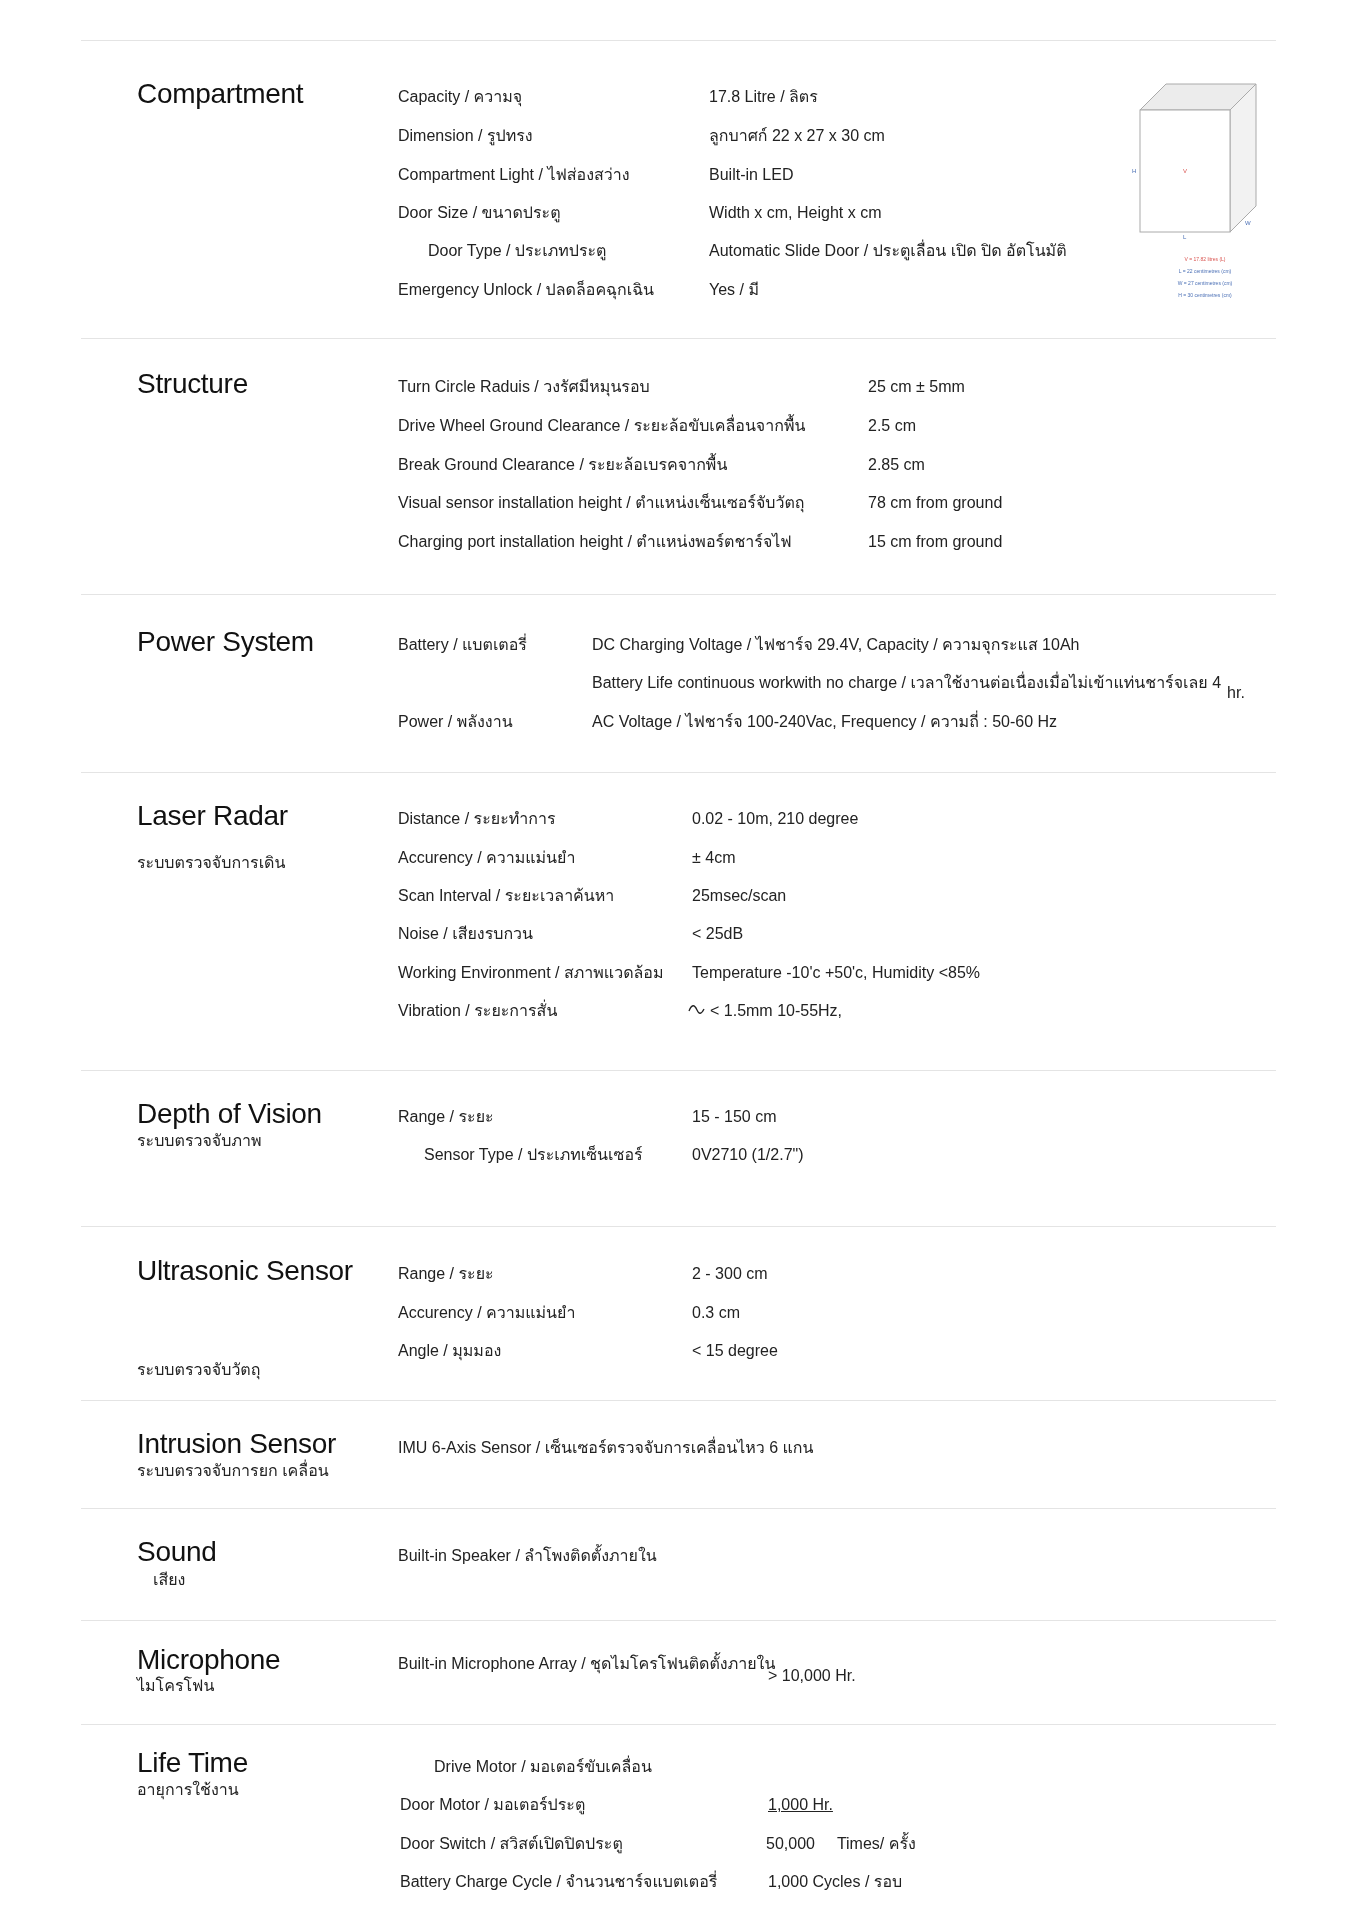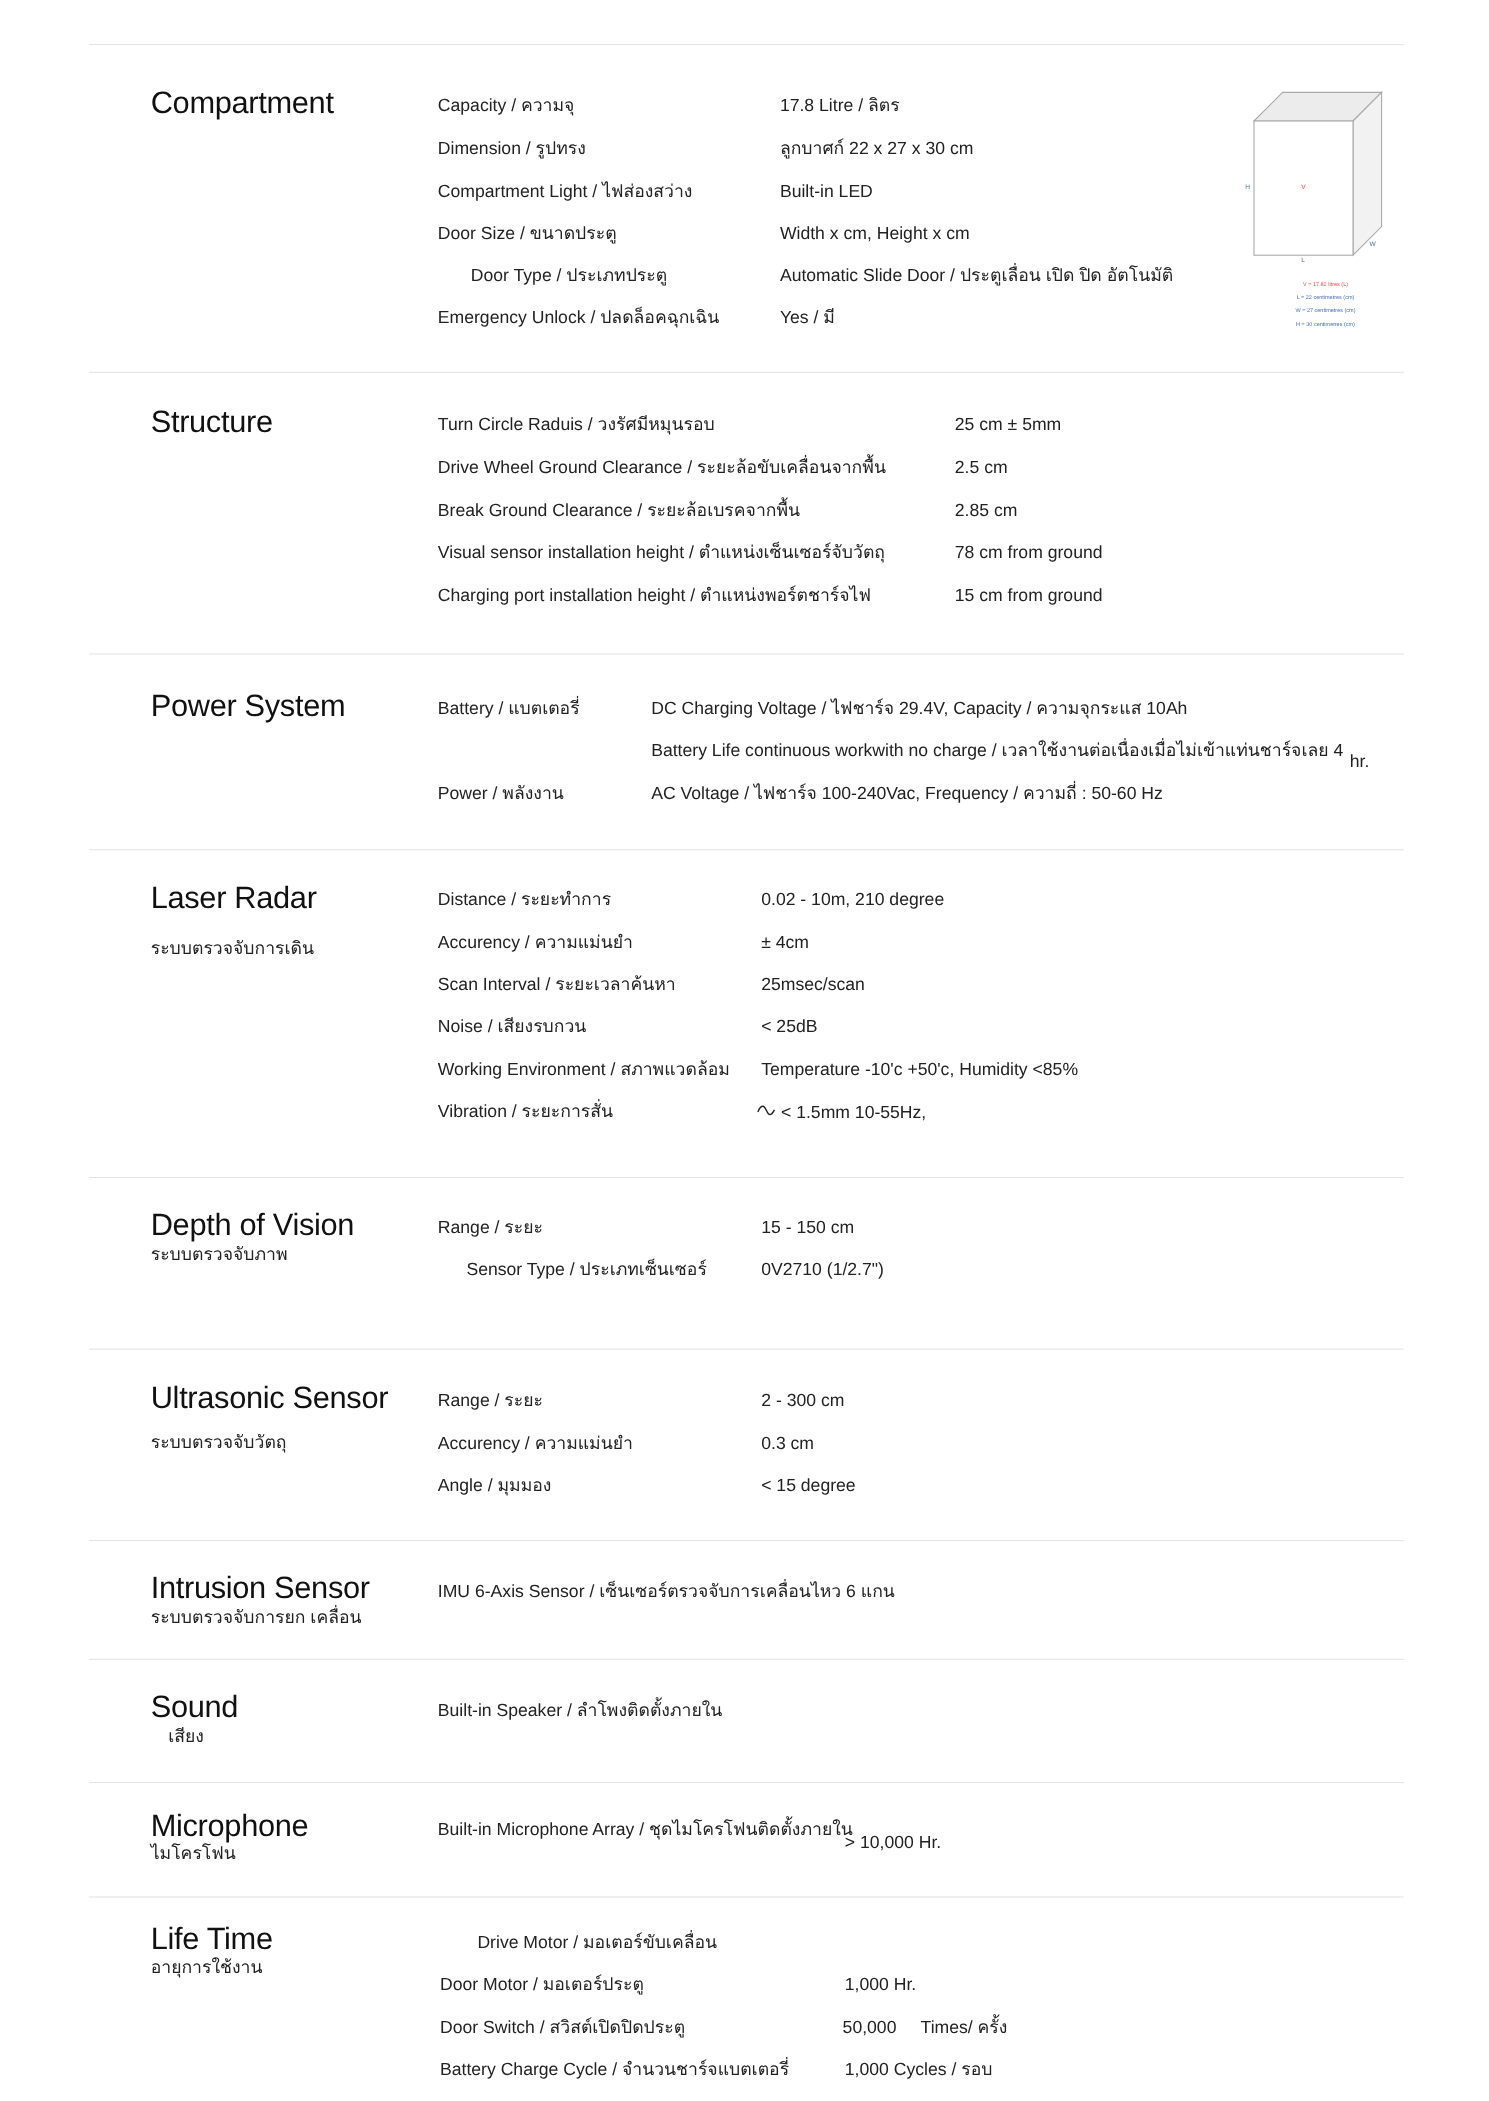--- a/index.html
+++ b/index.html
@@ -112,21 +112,21 @@
   <div class="sec-title" style="top:1098px;">Depth of Vision</div>
   <div class="sec-sub" style="top:1131px;">ระบบตรวจจับภาพ</div>
   <div class="lbl" style="left:398px; top:1107px;">Range / ระยะ</div>
   <div class="val" style="left:692px; top:1107px;">15 - 150 cm</div>
   <div class="lbl" style="left:398px; top:1145px;margin-left:26px;">Sensor Type / ประเภทเซ็นเซอร์</div>
   <div class="val" style="left:692px; top:1145px;">0V2710 (1/2.7")</div>
 </section>
 
 <section>
   <div class="sec-title" style="top:1255px;">Ultrasonic Sensor</div>
-  <div class="sec-sub" style="top:1302px;">ระบบตรวจจับวัตถุ</div>
+  <div class="sec-sub" style="top:1360px;">ระบบตรวจจับวัตถุ</div>
   <div class="lbl" style="left:398px; top:1264px;">Range / ระยะ</div>
   <div class="val" style="left:692px; top:1264px;">2 - 300 cm</div>
   <div class="lbl" style="left:398px; top:1303px;">Accurency / ความแม่นยำ</div>
   <div class="val" style="left:692px; top:1303px;">0.3 cm</div>
   <div class="lbl" style="left:398px; top:1341px;">Angle / มุมมอง</div>
   <div class="val" style="left:692px; top:1341px;">&lt; 15 degree</div>
 </section>
 
 <section>
   <div class="sec-title" style="top:1428px;">Intrusion Sensor</div>
@@ -145,18 +145,18 @@
   <div class="sec-sub" style="top:1676px;">ไมโครโฟน</div>
   <div class="lbl" style="left:398px; top:1654px;">Built-in Microphone Array / ชุดไมโครโฟนติดตั้งภายใน</div>
 </section>
 
 <section>
   <div class="sec-title" style="top:1747px;">Life Time</div>
   <div class="sec-sub" style="top:1780px;">อายุการใช้งาน</div>
   <div class="lbl" style="left:400px; top:1757px;margin-left:34px;">Drive Motor / มอเตอร์ขับเคลื่อน</div>
   <div class="val" style="left:768px; top:1666px;">&gt; 10,000 Hr.</div>
   <div class="lbl" style="left:400px; top:1795px;">Door Motor / มอเตอร์ประตู</div>
-  <div class="val" style="left:768px; top:1795px;">1,000 Hr.</div>
+  <div class="val" style="left:768px; top:1795px;text-decoration:underline;">1,000 Hr.</div>
   <div class="lbl" style="left:400px; top:1834px;">Door Switch / สวิสต์เปิดปิดประตู</div>
   <div class="val" style="left:766px; top:1834px; white-space:pre;">50,000     Times/ ครั้ง</div>
   <div class="lbl" style="left:400px; top:1872px;">Battery Charge Cycle / จำนวนชาร์จแบตเตอรี่</div>
   <div class="val" style="left:768px; top:1872px;">1,000 Cycles / รอบ</div>
 </section>
 
 </body></html>

